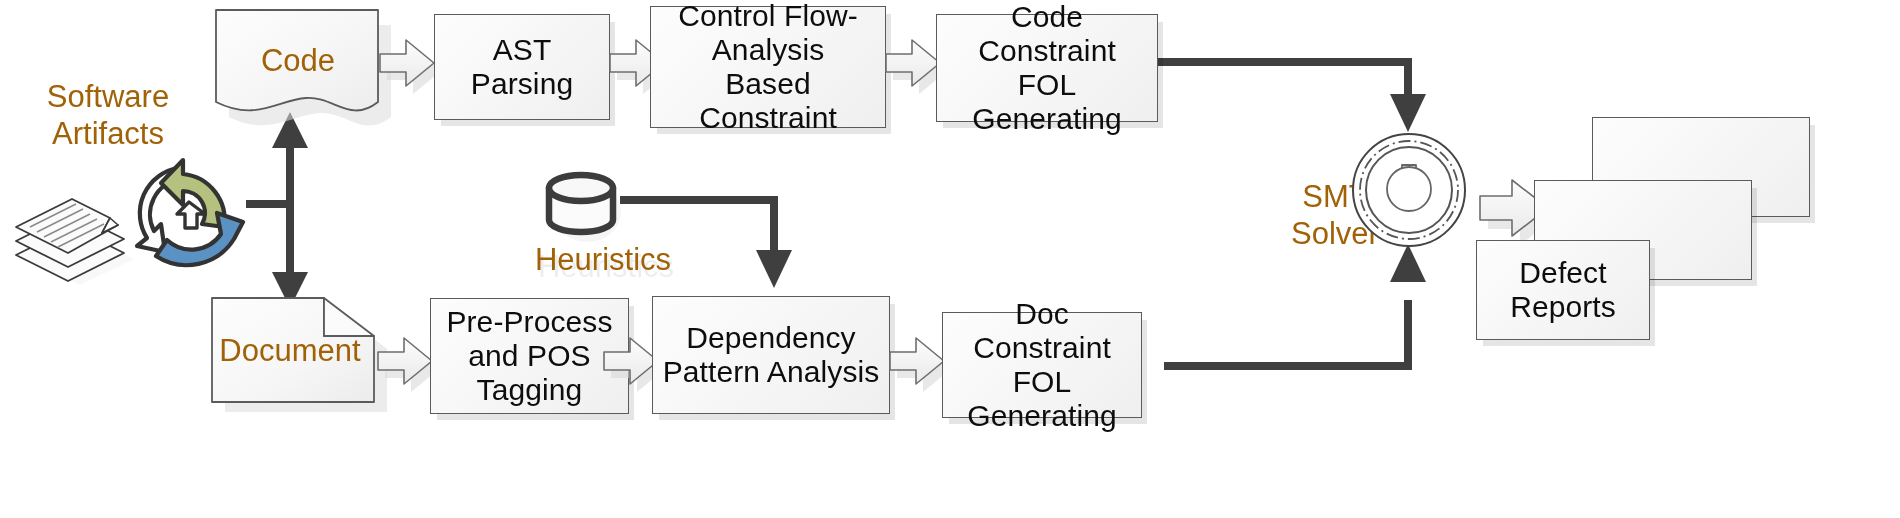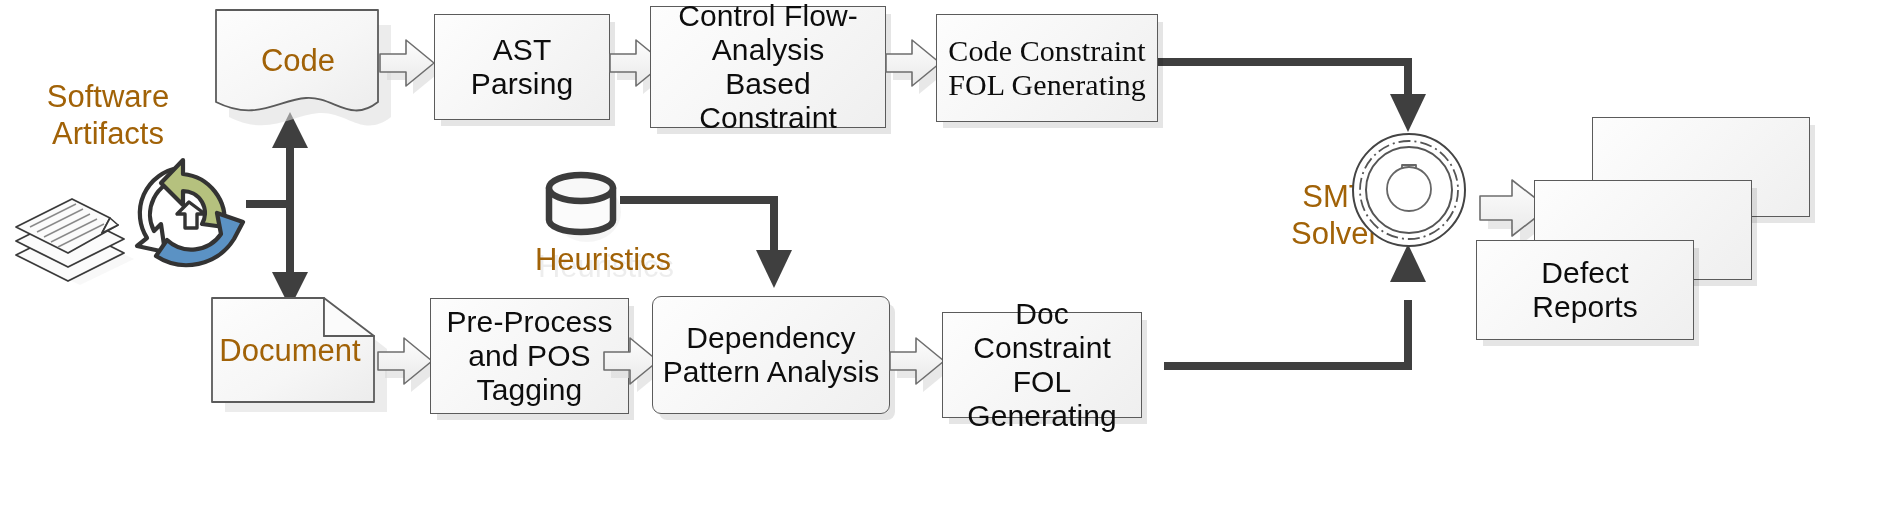--- a/index.html
+++ b/index.html
@@ -149,21 +149,21 @@
     </span>
   </div>
 
   <div class="barrow" style="left:884px;top:34px;">
     <svg width="62" height="62" viewBox="0 0 62 62">
       <path d="M4 22 L30 22 L30 8 L58 31 L30 54 L30 40 L4 40 Z" fill="#d8d8d8" opacity=".6" transform="translate(5,6)"></path>
       <path d="M2 20 L28 20 L28 6 L56 29 L28 52 L28 38 L2 38 Z" fill="url(#ga1)" stroke="#6e6e6e" stroke-width="1.6" stroke-linejoin="round"></path>
     </svg>
   </div>
 
-  <div class="box" style="left:936px;top:14px;width:222px;height:108px;font-family:Liberation Serif, serif;">
+  <div class="box" style="left:936px;top:14px;width:222px;height:108px;">
     <span>
       <span style="display:block">Code Constraint</span>
       <span style="display:block">FOL Generating</span>
     </span>
   </div>
 
   <div class="icon" style="left:537px;top:168px;">
     <svg width="92" height="80" viewBox="0 0 92 80">
       <ellipse cx="50" cy="44" rx="34" ry="30" fill="#e6e6e6" opacity=".4"></ellipse>
       <path d="M12 20 L12 52 A32 12 0 0 0 76 52 L76 20 Z" fill="#fbfbfb" stroke="#3c3c3c" stroke-width="6.5" stroke-linejoin="round"></path>
@@ -206,21 +206,21 @@
     </span>
   </div>
 
   <div class="barrow" style="left:602px;top:332px;">
     <svg width="62" height="62" viewBox="0 0 62 62">
       <path d="M4 22 L30 22 L30 8 L58 31 L30 54 L30 40 L4 40 Z" fill="#d8d8d8" opacity=".6" transform="translate(5,6)"></path>
       <path d="M2 20 L28 20 L28 6 L56 29 L28 52 L28 38 L2 38 Z" fill="url(#ga1)" stroke="#6e6e6e" stroke-width="1.6" stroke-linejoin="round"></path>
     </svg>
   </div>
 
-  <div class="box" style="left:652px;top:296px;width:238px;height:118px;border-radius:9px;">
+  <div class="box" style="left:652px;top:296px;width:238px;height:118px;">
     <span>
       <span style="display:block">Dependency</span>
       <span style="display:block">Pattern Analysis</span>
     </span>
   </div>
 
   <div class="barrow" style="left:888px;top:332px;">
     <svg width="62" height="62" viewBox="0 0 62 62">
       <path d="M4 22 L30 22 L30 8 L58 31 L30 54 L30 40 L4 40 Z" fill="#d8d8d8" opacity=".6" transform="translate(5,6)"></path>
       <path d="M2 20 L28 20 L28 6 L56 29 L28 52 L28 38 L2 38 Z" fill="url(#ga1)" stroke="#6e6e6e" stroke-width="1.6" stroke-linejoin="round"></path>
@@ -252,20 +252,20 @@
 
   <div class="barrow" style="left:1478px;top:172px;">
     <svg width="78" height="78" viewBox="0 0 78 78">
       <path d="M4 26 L36 26 L36 10 L72 38 L36 66 L36 50 L4 50 Z" fill="#d8d8d8" opacity=".6" transform="translate(6,7)"></path>
       <path d="M2 24 L34 24 L34 8 L70 36 L34 64 L34 48 L2 48 Z" fill="url(#ga1)" stroke="#6e6e6e" stroke-width="1.6" stroke-linejoin="round"></path>
     </svg>
   </div>
 
   <div class="box" style="left:1592px;top:117px;width:218px;height:100px;border-width:1.6px;"></div>
   <div class="box" style="left:1534px;top:180px;width:218px;height:100px;"></div>
-  <div class="box" style="left:1476px;top:240px;width:218px;height:100px;">
+  <div class="box" style="left:1476px;top:240px;width:174px;height:100px;">
     <span>
       <span style="display:block">Defect</span>
       <span style="display:block">Reports</span>
     </span>
   </div>
 
 </div>
 
 </body></html>

